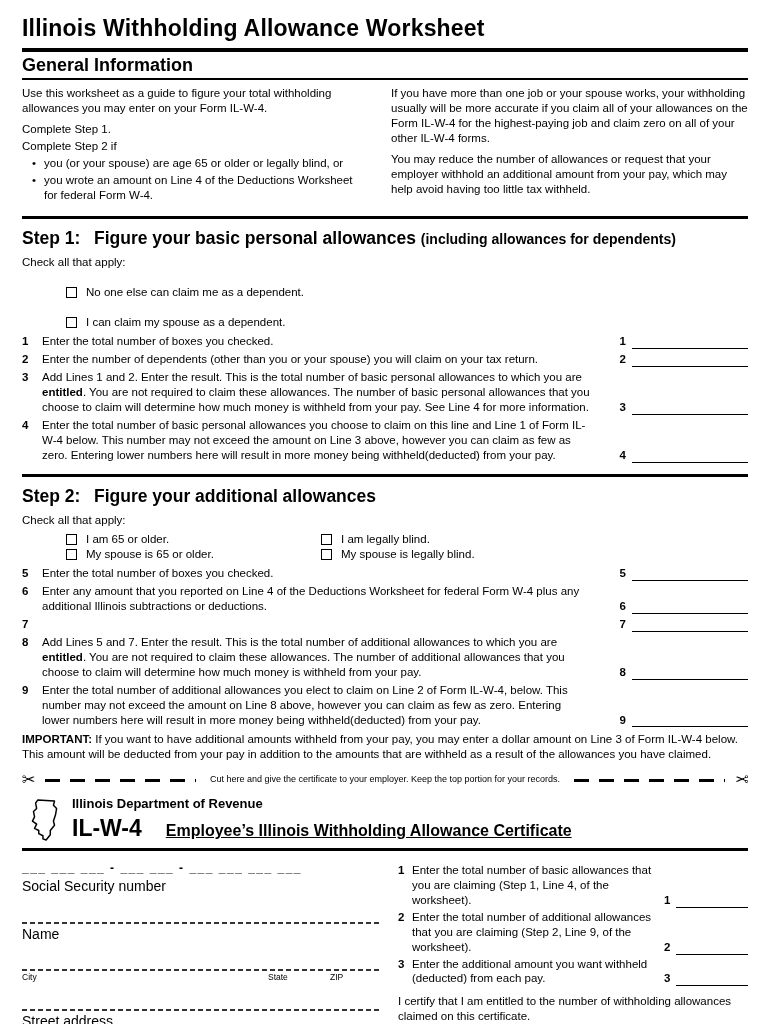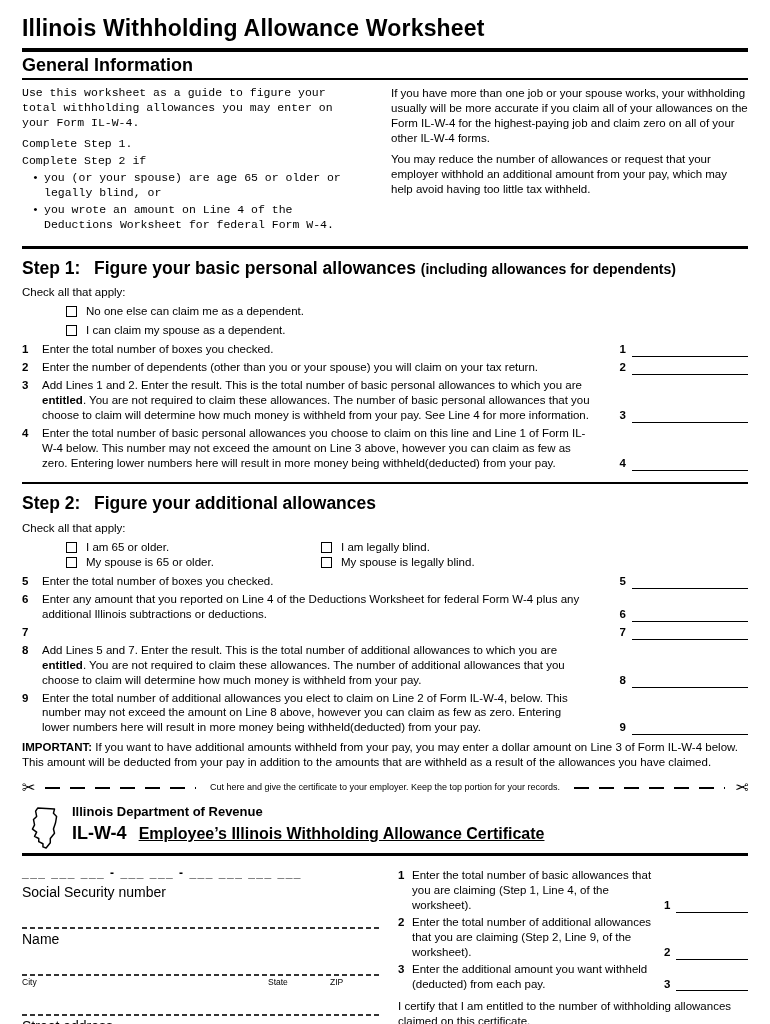--- a/index.html
+++ b/index.html
@@ -10,53 +10,53 @@
     padding: 14px 22px 0 22px;
     font-size: 11.5px;
     line-height: 1.3;
   }
   .page-title { font-size: 23px; font-weight: bold; letter-spacing: 0.2px; margin-bottom: 4px; }
   .rule-thick { height: 4px; background: #000; }
   .rule-med { height: 2.8px; background: #000; }
   .rule-thin { height: 2px; background: #000; }
   .gi-heading { font-size: 18px; font-weight: bold; margin: 2px 0 1px 0; }
   .gi-cols { display: flex; justify-content: space-between; margin-top: 6px; }
-  .gi-left { width: 338px; font-family: Liberation Mono, monospace; }
+  .gi-left { width: 338px; }
   .gi-right { width: 357px; }
   .gi-left p, .gi-right p { margin-bottom: 6px; }
   .gi-step { margin-bottom: 2px; }
   ul.bullets { list-style: none; margin: 2px 0 0 10px; }
   ul.bullets li { padding-left: 12px; position: relative; margin-bottom: 2px; }
   ul.bullets li::before { content: "•"; position: absolute; left: 0; }
   .section-gap { margin-top: 11px; }
   .step-heading { font-size: 17.5px; font-weight: bold; margin: 8px 0 6px 0; }
   .step-heading .step-label { display: inline-block; width: 72px; }
   .step-heading .paren { font-size: 14px; }
   .check-prompt { margin: 4px 0 4px 0; }
-  .cbrow { display: flex; align-items: center; margin: 4px 0 4px 44px; }
+  .cbrow { display: flex; align-items: center; margin: 15px 0 4px 44px; }
   .cb { width: 11px; height: 11px; border: 1.6px solid #000; margin-right: 9px; flex: none; background: #fff; }
   .cb2grid { display: grid; grid-template-columns: 255px 260px; margin: 4px 0 4px 44px; }
   .cbcell { display: flex; align-items: center; }
   .wline { display: flex; margin: 3px 0; }
   .wnum { width: 20px; font-weight: bold; flex: none; }
   .wtext { width: 548px; flex: none; }
   .wfill { flex: 1; display: flex; align-items: flex-end; justify-content: flex-end; padding-left: 6px; }
   .wfill .fnum { font-weight: bold; margin-right: 6px; }
   .blank { display: inline-block; width: 116px; border-bottom: 1.4px solid #000; height: 13px; }
   .important { margin-top: 5px; }
   .cutline { display: flex; align-items: center; margin: 10px 0 8px 0; }
   .scissors { font-size: 16px; line-height: 1; flex: none; }
   .scissors.flip { transform: scaleX(-1); }
   .dashes { flex: 1; height: 2.6px; margin: 0 10px; background: repeating-linear-gradient(90deg, #000 0 15px, transparent 15px 25px); }
   .cut-text { font-size: 9px; flex: none; padding: 0 4px; }
   .cert-header { display: flex; align-items: flex-start; margin: 2px 0 4px 8px; }
   .il-logo { flex: none; margin-right: 14px; margin-top: 3px; }
   .cert-agency { font-size: 13px; font-weight: bold; margin-bottom: 1px; }
   .cert-titlerow { display: flex; align-items: baseline; }
-  .cert-formid { font-size: 18px; font-weight: bold; margin-right: 12px; }
+  .cert-formid { font-size: 23px; font-weight: bold; margin-right: 24px; }
   .cert-title { font-size: 16px; font-weight: bold; text-decoration: underline; }
   .bottom-cols { display: flex; margin-top: 10px; }
   .bcol-left { width: 358px; flex: none; margin-right: 18px; }
   .bcol-right { width: 348px; flex: none; }
   .ssn-blanks { font-size: 12px; letter-spacing: 1.5px; font-weight: bold; }
   .field-label { font-size: 14px; margin-top: 1px; }
   .fieldline { height: 2px; background: repeating-linear-gradient(90deg, #333 0 5px, transparent 5px 8px); }
   .field-block { margin-top: 26px; }
   .csz-labels { display: flex; font-size: 8.5px; margin-top: 1px; }
   .csz-labels .city { flex: 1; }

